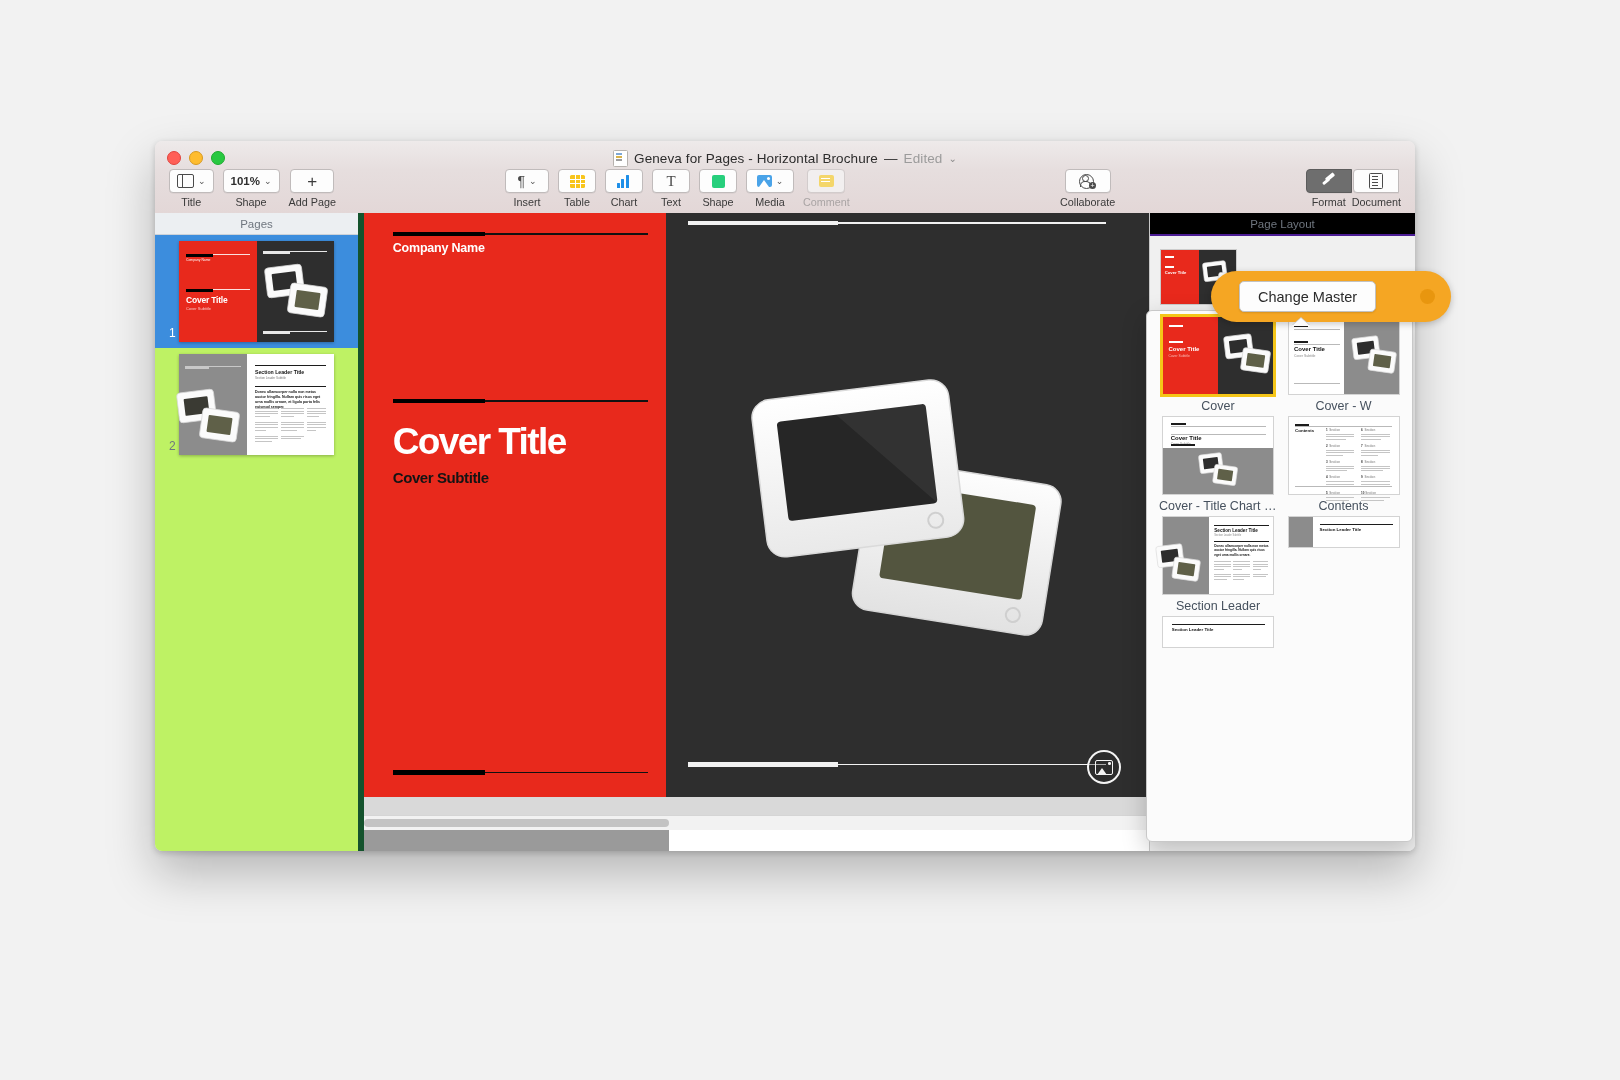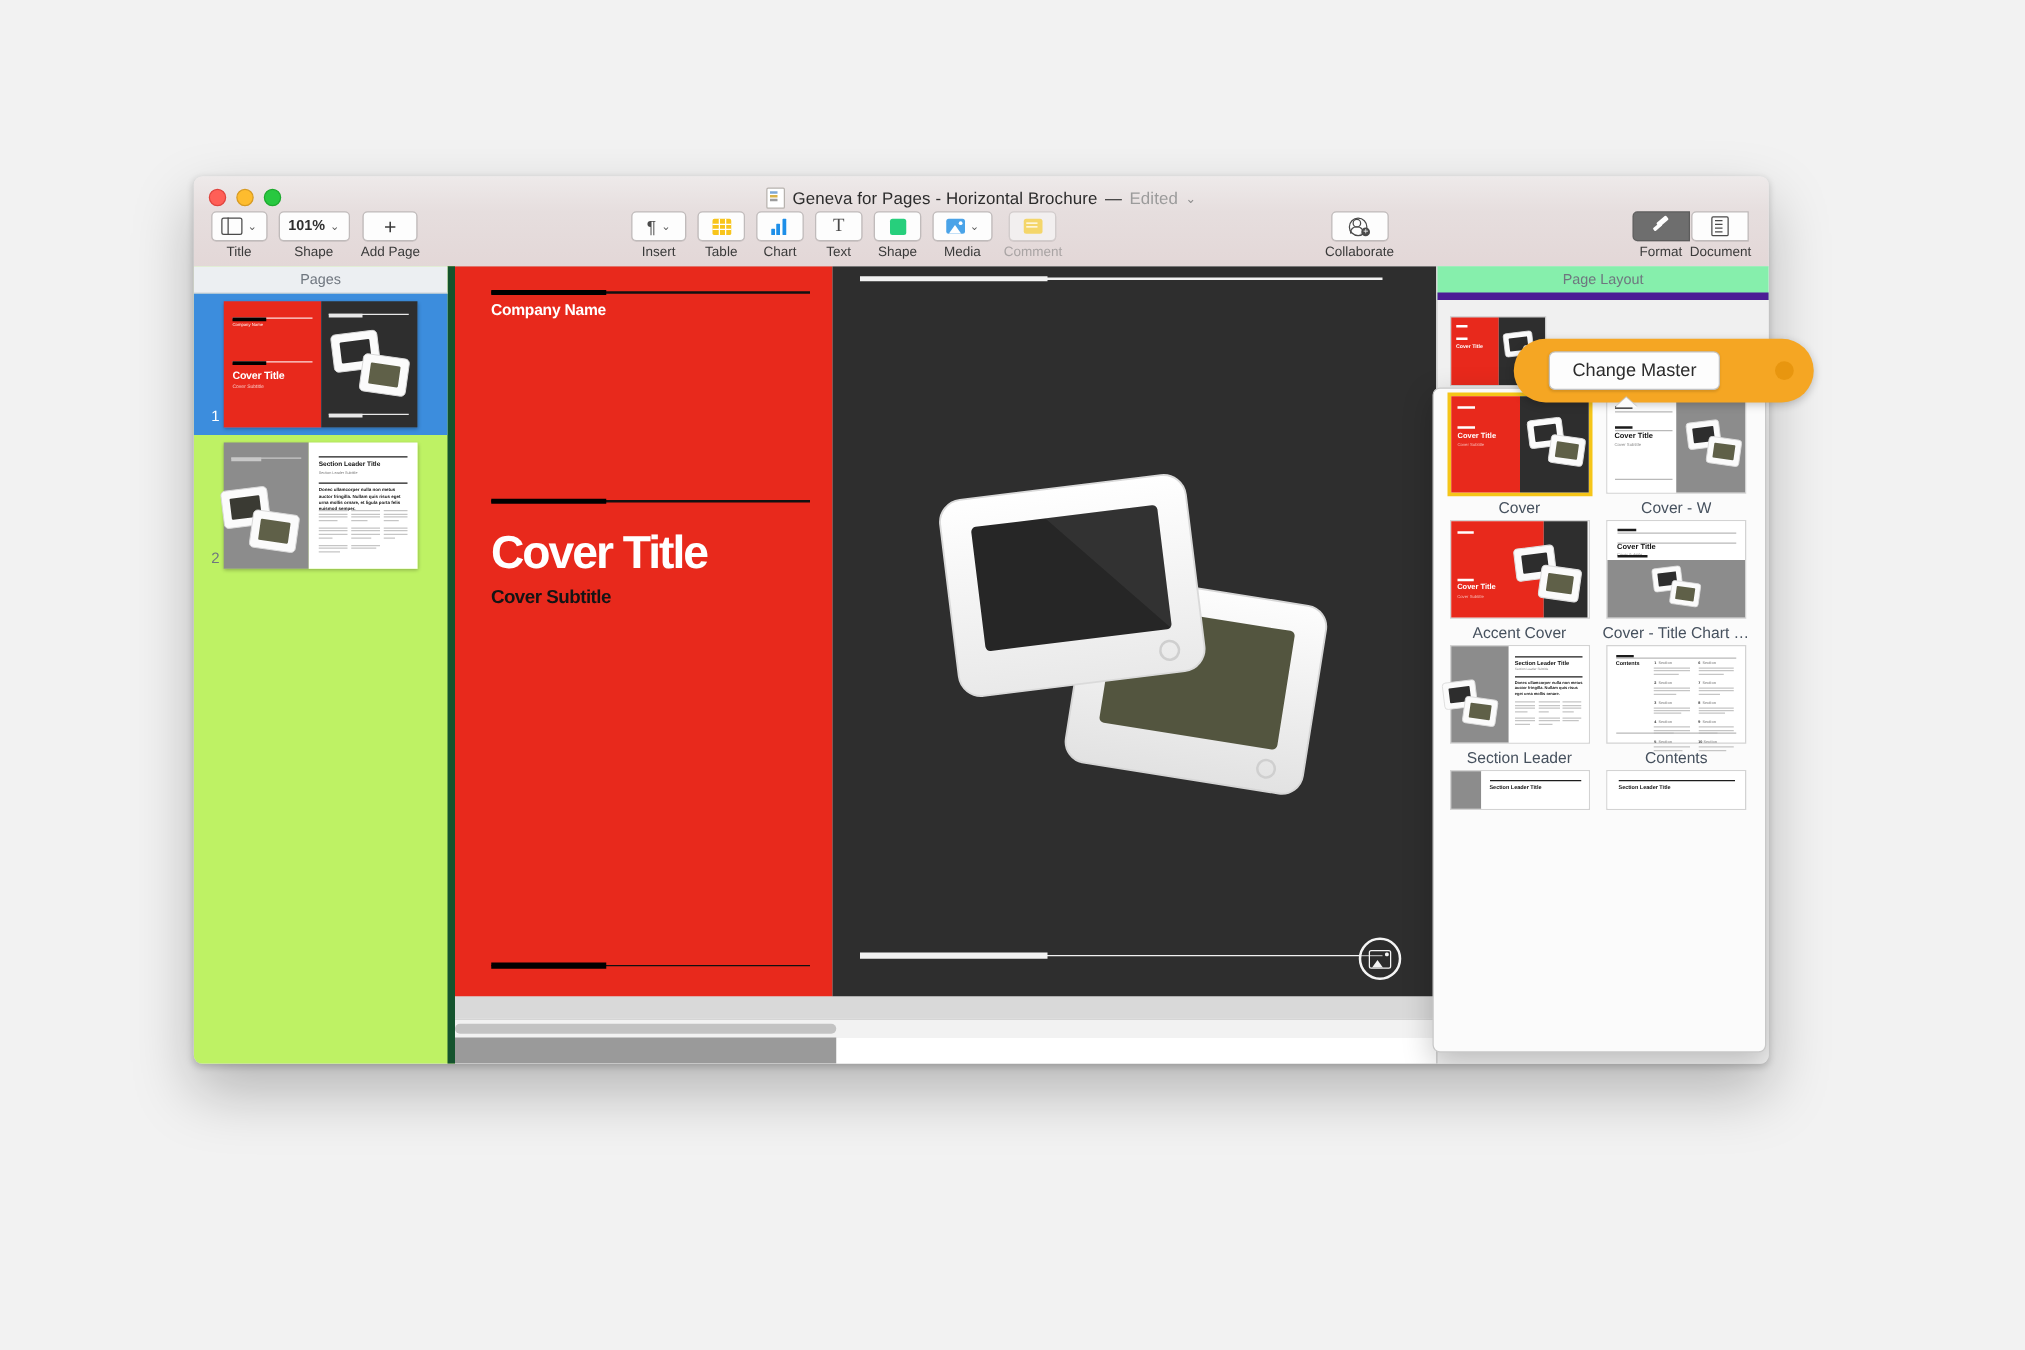--- a/index.html
+++ b/index.html
@@ -151,21 +151,21 @@
   .mb-ic::before{content:"";position:absolute;left:1px;bottom:-1px;width:0;height:0;border-left:5px solid transparent;border-right:5px solid transparent;border-bottom:7px solid #f4f4f4;}
   .mb-ic::after{content:"";position:absolute;right:1.5px;top:1.5px;width:2.5px;height:2.5px;border-radius:50%;background:#f4f4f4;}
 
   .hscroll { position: absolute; left: 0; right: 0; bottom: 21px; height: 14px; background: #f2f2f2; border-top: 1px solid #d5d5d5;}
   .hthumb { position: absolute; left: 0; top: 3px; height: 8px; width: 305px; background: #c3c3c3; border-radius: 4px; }
   .canvas-foot { position: absolute; left:0; right:0; bottom:0; height: 21px; background:#fff; }
   .canvas-foot .gray { position:absolute; left:0; top:0; bottom:0; width: 305px; background:#9a9a9a; }
 
   
   .inspector { width: 265px; background: #f0f0f0; border-left: 1px solid #c9c9c9; position: relative; }
-  .insp-head { height: 21px; background:#86efac; border-bottom:6px solid #4c1d95; display:flex;align-items:center;justify-content:center;
+  .insp-head { height: 21px; background:#000000; border-bottom:2px solid #4c1d95; display:flex;align-items:center;justify-content:center;
                font-size:11.5px;color:#6f767f;}
   .insp-row { display: flex; align-items: center; gap: 11px; padding: 14px 11px 0 11px; }
   .insp-thumb { width: 75px; height: 54px; display:flex; box-shadow: 0 0 0 1px #ccc; }
   .insp-name { font-size: 14px; font-weight: 700; color: #2e2e2e; }
 
   
   .popover {
     position: absolute; left: -4px; top: 97px; width: 265px; height: 530px;
     background: #fbfbfb; border: 1px solid #c8c8c8; border-radius: 6px;
     box-shadow: 0 8px 24px rgba(0,0,0,.22);
@@ -584,39 +584,20 @@
                     <rect x="6" y="6" width="74" height="60" rx="7" fill="#fbfbfb" stroke="#ddd" stroke-width="2" transform="rotate(-7 43 36)"></rect>
                     <rect x="19" y="19" width="48" height="34" rx="2" fill="#2d2d2d" transform="rotate(-7 43 36)"></rect>
                     <rect x="52" y="44" width="74" height="60" rx="7" fill="#fbfbfb" stroke="#ddd" stroke-width="2" transform="rotate(8 89 74)"></rect>
                     <rect x="65" y="57" width="48" height="34" rx="2" fill="#5f6048" transform="rotate(8 89 74)"></rect>
                   </svg>
                 </div>
               </div>
               <div class="mlabel">Cover - W</div>
             </div>
 
-            <div class="cell">
-              <div class="mthumb">
-                <div class="m-red" style="width:68%;position:relative;">
-                  <div class="tcap2 w" style="left:7%;top:8px;width:18%;"></div>
-                  <div class="tcap2 w" style="left:7%;top:46px;width:18%;"></div>
-                  <div style="position:absolute;left:7%;top:50px;font-size:6px;font-weight:700;color:#fff;">Cover Title</div>
-                  <div style="position:absolute;left:7%;top:58px;font-size:3.4px;color:#f8bdb8;">Cover Subtitle</div>
-                </div>
-                <div class="m-dark" style="width:32%;position:relative;">
-                  <svg style="position:absolute;left:-26px;top:18px;" width="58" height="50" viewBox="0 0 132 116">
-                    <rect x="6" y="6" width="74" height="60" rx="7" fill="#fbfbfb" stroke="#ddd" stroke-width="2" transform="rotate(-7 43 36)"></rect>
-                    <rect x="19" y="19" width="48" height="34" rx="2" fill="#2d2d2d" transform="rotate(-7 43 36)"></rect>
-                    <rect x="52" y="44" width="74" height="60" rx="7" fill="#fbfbfb" stroke="#ddd" stroke-width="2" transform="rotate(8 89 74)"></rect>
-                    <rect x="65" y="57" width="48" height="34" rx="2" fill="#5f6048" transform="rotate(8 89 74)"></rect>
-                  </svg>
-                </div>
-              </div>
-              <div class="mlabel">Accent Cover</div>
-            </div>
 
 
 
             <div class="cell">
               <div class="mthumb" style="flex-direction:column;background:#fff;">
                 <div style="height:40%;position:relative;background:#fff;">
                   <div class="tcap2" style="left:7%;top:6px;width:14%;"></div>
                   <div class="tline" style="left:7%;right:6%;top:9px;"></div>
                   <div class="tline" style="left:7%;right:6%;top:17px;"></div>
                   <div style="position:absolute;left:7%;top:18px;font-size:6px;font-weight:700;color:#111;">Cover Title</div>
@@ -629,20 +610,72 @@
                     <rect x="19" y="19" width="48" height="34" rx="2" fill="#2d2d2d" transform="rotate(-7 43 36)"></rect>
                     <rect x="52" y="44" width="74" height="60" rx="7" fill="#fbfbfb" stroke="#ddd" stroke-width="2" transform="rotate(8 89 74)"></rect>
                     <rect x="65" y="57" width="48" height="34" rx="2" fill="#5f6048" transform="rotate(8 89 74)"></rect>
                   </svg>
                 </div>
               </div>
               <div class="mlabel">Cover - Title Chart I…</div>
             </div>
 
             <div class="cell">
+              <div class="mthumb" style="background:#fff;position:relative;display:block;">
+                <div class="tcap2" style="left:6%;top:7px;width:13%;"></div>
+                <div style="position:absolute;left:6%;top:11px;font-size:4.4px;font-weight:700;color:#111;">Contents</div>
+                <div class="tline" style="left:6%;right:6%;top:9px;"></div>
+                <div style="position:absolute;left:34%;top:11px;width:26%;">
+                  <div style="font-size:3px;color:#333;font-weight:700;">1 &nbsp;<span style="color:#999;">Section</span></div>
+                  <div class="ttxt" style="position:relative;width:100%;margin-top:2px;"></div>
+                    <div class="ttxt" style="position:relative;width:100%;margin-top:1.4px;"></div>
+                    <div class="ttxt" style="position:relative;width:70%;margin-top:1.4px;"></div>
+                  <div style="font-size:3px;color:#333;font-weight:700;margin-top:4px;">2 &nbsp;<span style="color:#999;">Section</span></div>
+                  <div class="ttxt" style="position:relative;width:100%;margin-top:2px;"></div>
+                    <div class="ttxt" style="position:relative;width:100%;margin-top:1.4px;"></div>
+                    <div class="ttxt" style="position:relative;width:60%;margin-top:1.4px;"></div>
+                  <div style="font-size:3px;color:#333;font-weight:700;margin-top:4px;">3 &nbsp;<span style="color:#999;">Section</span></div>
+                  <div class="ttxt" style="position:relative;width:100%;margin-top:2px;"></div>
+                    <div class="ttxt" style="position:relative;width:100%;margin-top:1.4px;"></div>
+                    <div class="ttxt" style="position:relative;width:75%;margin-top:1.4px;"></div>
+                  <div style="font-size:3px;color:#333;font-weight:700;margin-top:4px;">4 &nbsp;<span style="color:#999;">Section</span></div>
+                  <div class="ttxt" style="position:relative;width:100%;margin-top:2px;"></div>
+                    <div class="ttxt" style="position:relative;width:100%;margin-top:1.4px;"></div>
+                    <div class="ttxt" style="position:relative;width:55%;margin-top:1.4px;"></div>
+                  <div style="font-size:3px;color:#333;font-weight:700;margin-top:4px;">5 &nbsp;<span style="color:#999;">Section</span></div>
+                  <div class="ttxt" style="position:relative;width:100%;margin-top:2px;"></div>
+                    <div class="ttxt" style="position:relative;width:80%;margin-top:1.4px;"></div>
+                </div>
+                <div style="position:absolute;left:66%;top:11px;width:26%;">
+                  <div style="font-size:3px;color:#333;font-weight:700;">6 &nbsp;<span style="color:#999;">Section</span></div>
+                  <div class="ttxt" style="position:relative;width:100%;margin-top:2px;"></div>
+                    <div class="ttxt" style="position:relative;width:100%;margin-top:1.4px;"></div>
+                    <div class="ttxt" style="position:relative;width:70%;margin-top:1.4px;"></div>
+                  <div style="font-size:3px;color:#333;font-weight:700;margin-top:4px;">7 &nbsp;<span style="color:#999;">Section</span></div>
+                  <div class="ttxt" style="position:relative;width:100%;margin-top:2px;"></div>
+                    <div class="ttxt" style="position:relative;width:100%;margin-top:1.4px;"></div>
+                    <div class="ttxt" style="position:relative;width:60%;margin-top:1.4px;"></div>
+                  <div style="font-size:3px;color:#333;font-weight:700;margin-top:4px;">8 &nbsp;<span style="color:#999;">Section</span></div>
+                  <div class="ttxt" style="position:relative;width:100%;margin-top:2px;"></div>
+                    <div class="ttxt" style="position:relative;width:100%;margin-top:1.4px;"></div>
+                    <div class="ttxt" style="position:relative;width:75%;margin-top:1.4px;"></div>
+                  <div style="font-size:3px;color:#333;font-weight:700;margin-top:4px;">9 &nbsp;<span style="color:#999;">Section</span></div>
+                  <div class="ttxt" style="position:relative;width:100%;margin-top:2px;"></div>
+                    <div class="ttxt" style="position:relative;width:100%;margin-top:1.4px;"></div>
+                    <div class="ttxt" style="position:relative;width:55%;margin-top:1.4px;"></div>
+                  <div style="font-size:3px;color:#333;font-weight:700;margin-top:4px;">10 <span style="color:#999;">Section</span></div>
+                  <div class="ttxt" style="position:relative;width:100%;margin-top:2px;"></div>
+                    <div class="ttxt" style="position:relative;width:80%;margin-top:1.4px;"></div>
+                </div>
+                <div class="tline" style="left:6%;right:6%;bottom:7px;"></div>
+              </div>
+              <div class="mlabel">Contents</div>
+            </div>
+
+            <div class="cell">
               <div class="mthumb">
                 <div style="width:42%;background:#8c8c8c;position:relative;">
                   <svg style="position:absolute;left:-9px;top:26px;" width="48" height="41" viewBox="0 0 132 116">
                     <rect x="6" y="6" width="74" height="60" rx="7" fill="#fbfbfb" stroke="#ddd" stroke-width="2" transform="rotate(-7 43 36)"></rect>
                     <rect x="19" y="19" width="48" height="34" rx="2" fill="#2d2d2d" transform="rotate(-7 43 36)"></rect>
                     <rect x="52" y="44" width="74" height="60" rx="7" fill="#fbfbfb" stroke="#ddd" stroke-width="2" transform="rotate(8 89 74)"></rect>
                     <rect x="65" y="57" width="48" height="34" rx="2" fill="#5f6048" transform="rotate(8 89 74)"></rect>
                   </svg>
                 </div>
                 <div style="flex:1;background:#fff;position:relative;">
@@ -678,72 +711,20 @@
                       <div class="ttxt" style="position:relative;width:55%;margin-bottom:4px;"></div>
                     <div class="ttxt" style="position:relative;width:100%;margin-bottom:1.5px;"></div>
                       <div class="ttxt" style="position:relative;width:85%;"></div>
                   </div>
                 </div>
               </div>
               <div class="mlabel">Section Leader</div>
             </div>
 
             <div class="cell">
-              <div class="mthumb" style="background:#fff;position:relative;display:block;">
-                <div class="tcap2" style="left:6%;top:7px;width:13%;"></div>
-                <div style="position:absolute;left:6%;top:11px;font-size:4.4px;font-weight:700;color:#111;">Contents</div>
-                <div class="tline" style="left:6%;right:6%;top:9px;"></div>
-                <div style="position:absolute;left:34%;top:11px;width:26%;">
-                  <div style="font-size:3px;color:#333;font-weight:700;">1 &nbsp;<span style="color:#999;">Section</span></div>
-                  <div class="ttxt" style="position:relative;width:100%;margin-top:2px;"></div>
-                    <div class="ttxt" style="position:relative;width:100%;margin-top:1.4px;"></div>
-                    <div class="ttxt" style="position:relative;width:70%;margin-top:1.4px;"></div>
-                  <div style="font-size:3px;color:#333;font-weight:700;margin-top:4px;">2 &nbsp;<span style="color:#999;">Section</span></div>
-                  <div class="ttxt" style="position:relative;width:100%;margin-top:2px;"></div>
-                    <div class="ttxt" style="position:relative;width:100%;margin-top:1.4px;"></div>
-                    <div class="ttxt" style="position:relative;width:60%;margin-top:1.4px;"></div>
-                  <div style="font-size:3px;color:#333;font-weight:700;margin-top:4px;">3 &nbsp;<span style="color:#999;">Section</span></div>
-                  <div class="ttxt" style="position:relative;width:100%;margin-top:2px;"></div>
-                    <div class="ttxt" style="position:relative;width:100%;margin-top:1.4px;"></div>
-                    <div class="ttxt" style="position:relative;width:75%;margin-top:1.4px;"></div>
-                  <div style="font-size:3px;color:#333;font-weight:700;margin-top:4px;">4 &nbsp;<span style="color:#999;">Section</span></div>
-                  <div class="ttxt" style="position:relative;width:100%;margin-top:2px;"></div>
-                    <div class="ttxt" style="position:relative;width:100%;margin-top:1.4px;"></div>
-                    <div class="ttxt" style="position:relative;width:55%;margin-top:1.4px;"></div>
-                  <div style="font-size:3px;color:#333;font-weight:700;margin-top:4px;">5 &nbsp;<span style="color:#999;">Section</span></div>
-                  <div class="ttxt" style="position:relative;width:100%;margin-top:2px;"></div>
-                    <div class="ttxt" style="position:relative;width:80%;margin-top:1.4px;"></div>
-                </div>
-                <div style="position:absolute;left:66%;top:11px;width:26%;">
-                  <div style="font-size:3px;color:#333;font-weight:700;">6 &nbsp;<span style="color:#999;">Section</span></div>
-                  <div class="ttxt" style="position:relative;width:100%;margin-top:2px;"></div>
-                    <div class="ttxt" style="position:relative;width:100%;margin-top:1.4px;"></div>
-                    <div class="ttxt" style="position:relative;width:70%;margin-top:1.4px;"></div>
-                  <div style="font-size:3px;color:#333;font-weight:700;margin-top:4px;">7 &nbsp;<span style="color:#999;">Section</span></div>
-                  <div class="ttxt" style="position:relative;width:100%;margin-top:2px;"></div>
-                    <div class="ttxt" style="position:relative;width:100%;margin-top:1.4px;"></div>
-                    <div class="ttxt" style="position:relative;width:60%;margin-top:1.4px;"></div>
-                  <div style="font-size:3px;color:#333;font-weight:700;margin-top:4px;">8 &nbsp;<span style="color:#999;">Section</span></div>
-                  <div class="ttxt" style="position:relative;width:100%;margin-top:2px;"></div>
-                    <div class="ttxt" style="position:relative;width:100%;margin-top:1.4px;"></div>
-                    <div class="ttxt" style="position:relative;width:75%;margin-top:1.4px;"></div>
-                  <div style="font-size:3px;color:#333;font-weight:700;margin-top:4px;">9 &nbsp;<span style="color:#999;">Section</span></div>
-                  <div class="ttxt" style="position:relative;width:100%;margin-top:2px;"></div>
-                    <div class="ttxt" style="position:relative;width:100%;margin-top:1.4px;"></div>
-                    <div class="ttxt" style="position:relative;width:55%;margin-top:1.4px;"></div>
-                  <div style="font-size:3px;color:#333;font-weight:700;margin-top:4px;">10 <span style="color:#999;">Section</span></div>
-                  <div class="ttxt" style="position:relative;width:100%;margin-top:2px;"></div>
-                    <div class="ttxt" style="position:relative;width:80%;margin-top:1.4px;"></div>
-                </div>
-                <div class="tline" style="left:6%;right:6%;bottom:7px;"></div>
-              </div>
-              <div class="mlabel">Contents</div>
-            </div>
-
-            <div class="cell">
               <div class="mthumb" style="height:30px;">
                 <div style="width:22%;background:#8c8c8c;"></div>
                 <div style="flex:1;background:#fff;position:relative;">
                   <div class="tline blk" style="left:8%;right:7%;top:7px;"></div>
                   <div style="position:absolute;left:8%;top:10px;font-size:4.4px;font-weight:700;color:#111;">Section Leader Title</div>
                 </div>
               </div>
             </div>
             <div class="cell">
               <div class="mthumb" style="height:30px;">

